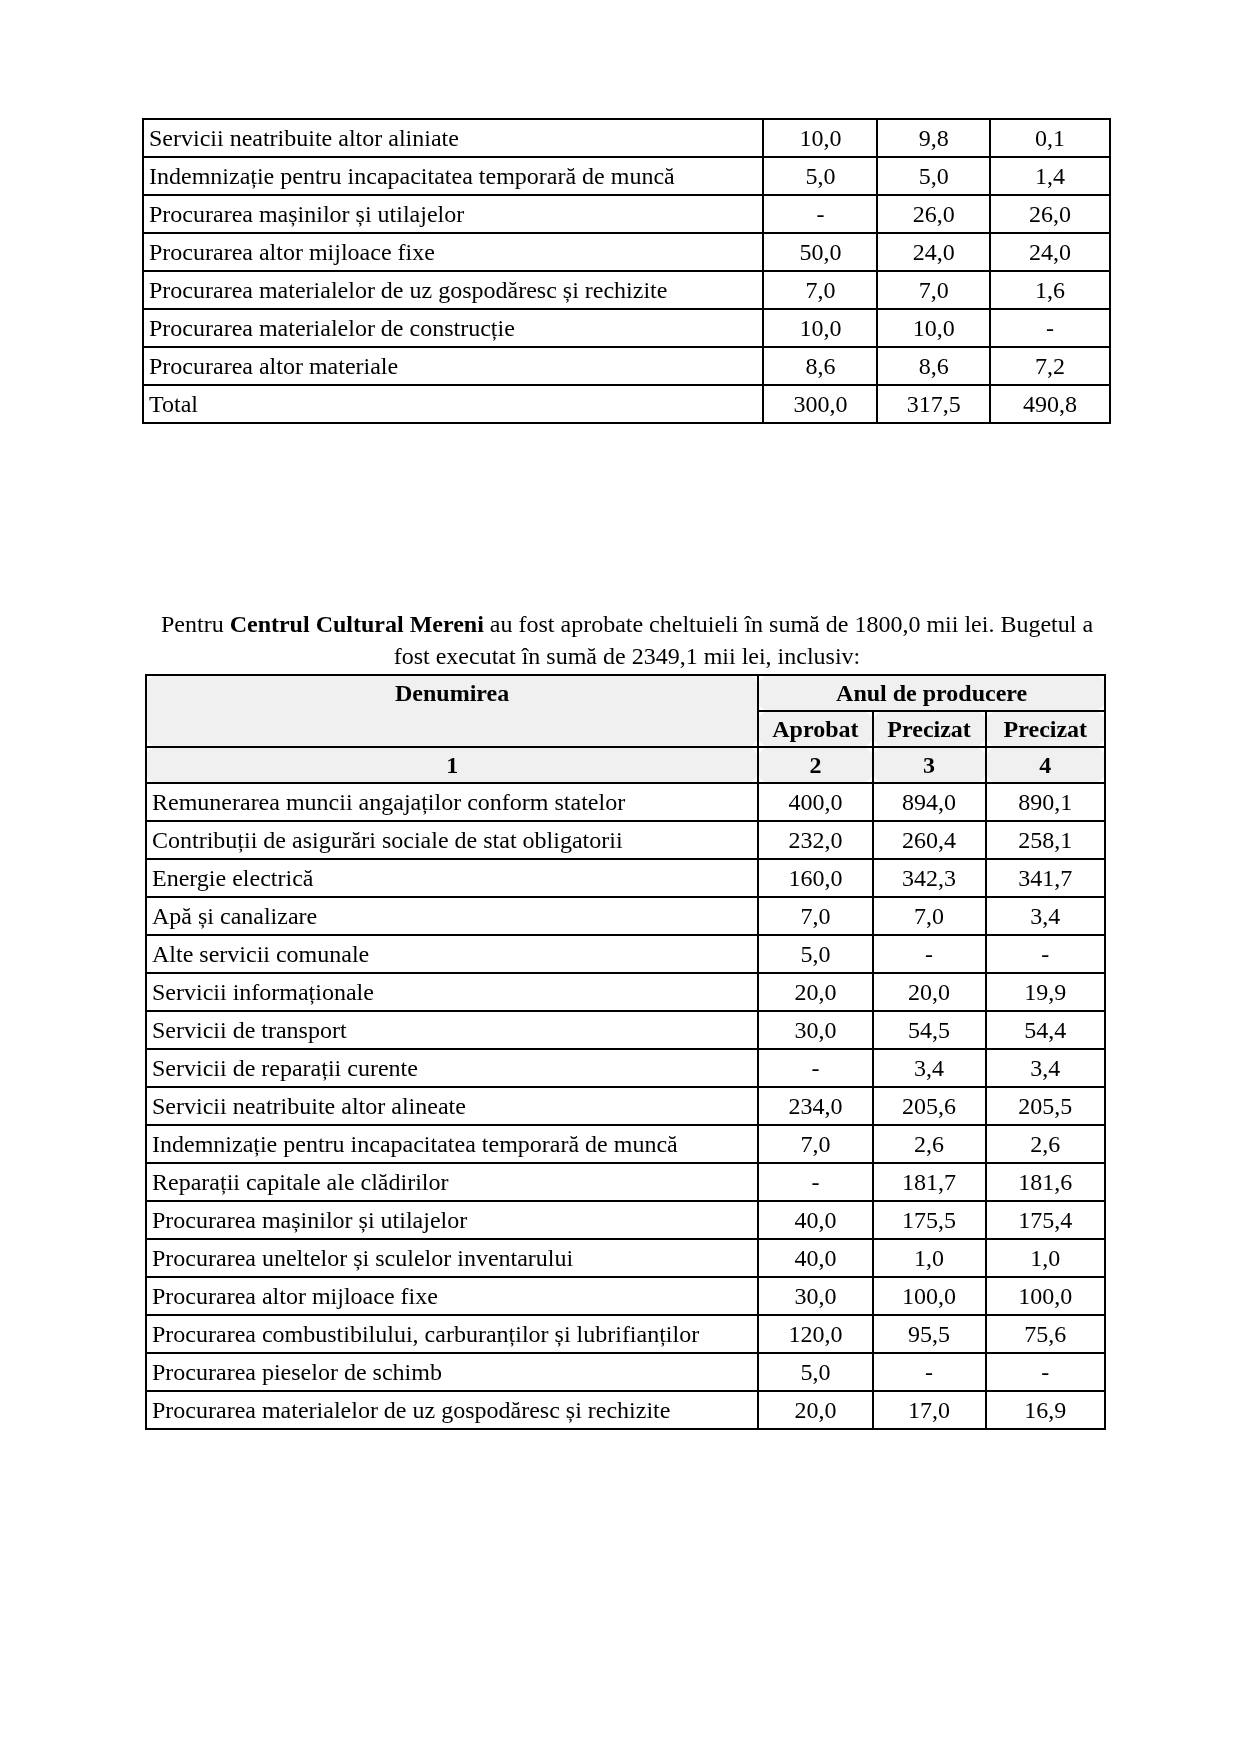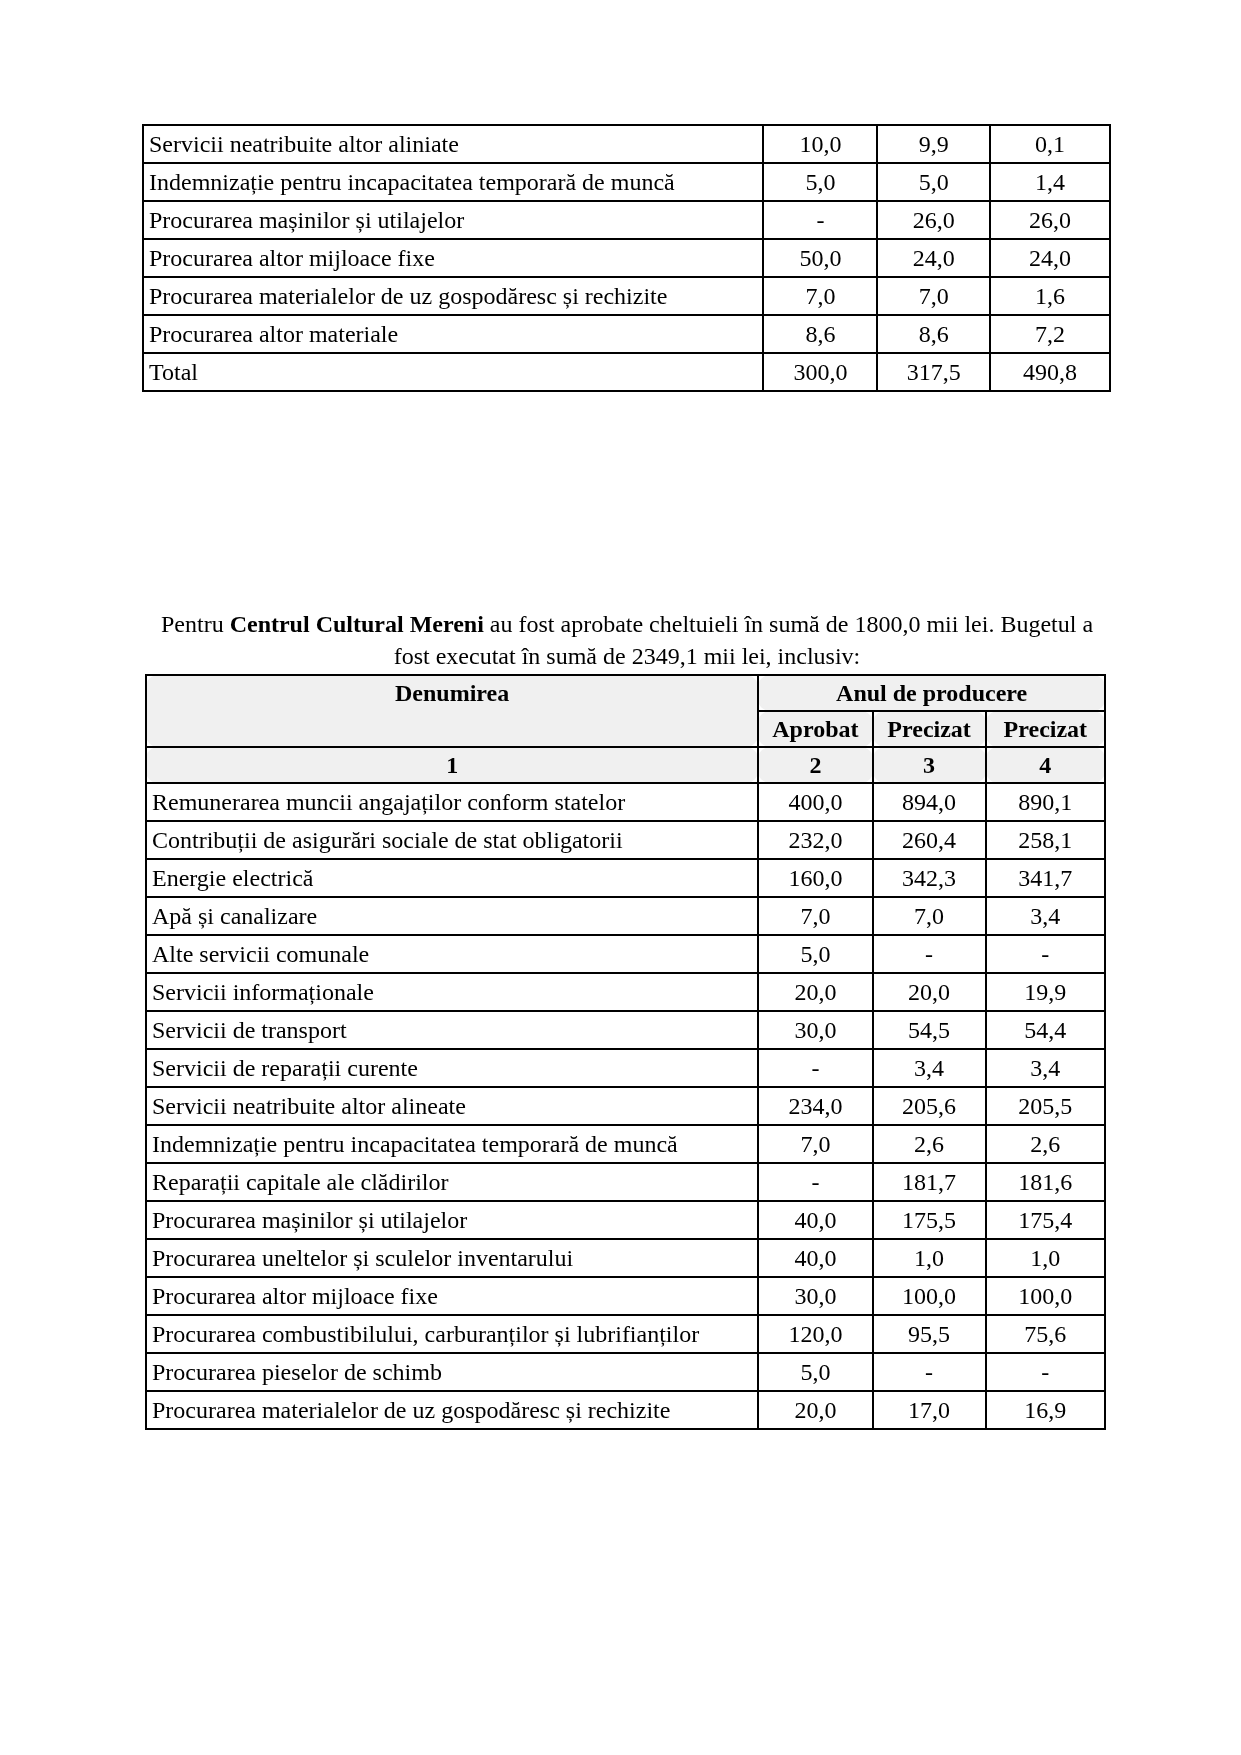--- a/index.html
+++ b/index.html
@@ -1,20 +1,20 @@
 <!DOCTYPE html>
 <html><head>
 <meta charset="utf-8">
 <style>
   html, body { margin: 0; padding: 0; background: #ffffff; }
   body { width: 1241px; height: 1755px; position: relative; font-family: "Liberation Serif", serif; color: #000; }
   table { border-collapse: collapse; position: absolute; font-size: 24px; line-height: 32px; }
   td, th { border: 2px solid #000; padding: 2px 5px 2px 5px; vertical-align: top; }
   td.num { text-align: center; }
-  #table1 { left: 142px; top: 124px; width: 969px; }
+  #table1 { left: 142px; top: 118px; width: 969px; }
   #table1 col.c1 { width: 622px; }
   #table1 col.c2 { width: 114px; }
   #table1 col.c3 { width: 113px; }
   #table1 col.c4 { width: 120px; }
   #table1 td { height: 32px; }
   .intro { position: absolute; left: 146px; top: 608px; width: 962px; text-align: center; font-size: 24px; line-height: 32px; }
   .intro b { font-weight: bold; }
   #table2 { left: 145px; top: 674px; width: 961px; }
   #table2 col.c1 { width: 611px; }
   #table2 col.c2 { width: 114px; }
@@ -30,21 +30,21 @@
   <colgroup>
       <col class="c1">
       <col class="c2">
       <col class="c3">
       <col class="c4">
     </colgroup>
   <tbody>
     <tr>
         <td>Servicii neatribuite altor aliniate</td>
         <td class="num">10,0</td>
-        <td class="num">9,9</td>
+        <td class="num">9,8</td>
         <td class="num">0,1</td>
       </tr>
     <tr>
         <td>Indemnizație pentru  incapacitatea temporară de muncă</td>
         <td class="num">5,0</td>
         <td class="num">5,0</td>
         <td class="num">1,4</td>
       </tr>
     <tr>
         <td>Procurarea mașinilor și utilajelor</td>
@@ -56,20 +56,26 @@
         <td>Procurarea altor mijloace fixe</td>
         <td class="num">50,0</td>
         <td class="num">24,0</td>
         <td class="num">24,0</td>
       </tr>
     <tr>
         <td>Procurarea materialelor de uz gospodăresc și rechizite</td>
         <td class="num">7,0</td>
         <td class="num">7,0</td>
         <td class="num">1,6</td>
+      </tr>
+    <tr>
+        <td>Procurarea materialelor de construcție</td>
+        <td class="num">10,0</td>
+        <td class="num">10,0</td>
+        <td class="num">-</td>
       </tr>
     <tr>
         <td>Procurarea altor materiale</td>
         <td class="num">8,6</td>
         <td class="num">8,6</td>
         <td class="num">7,2</td>
       </tr>
     <tr>
         <td>Total</td>
         <td class="num">300,0</td>

